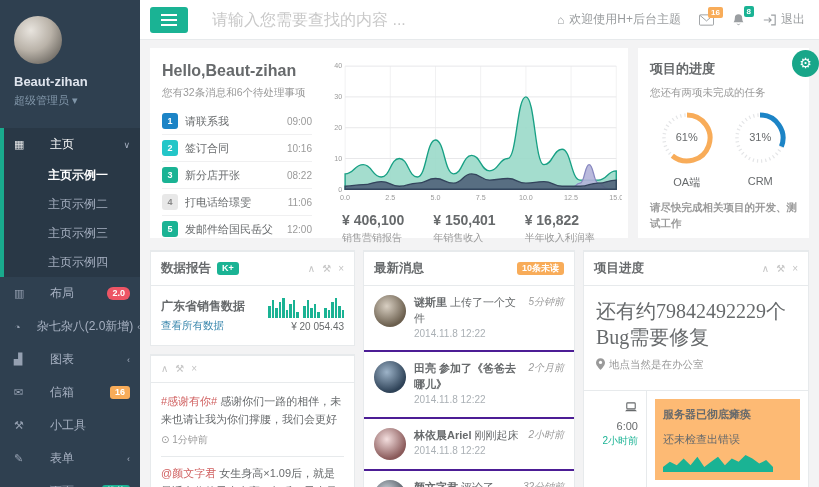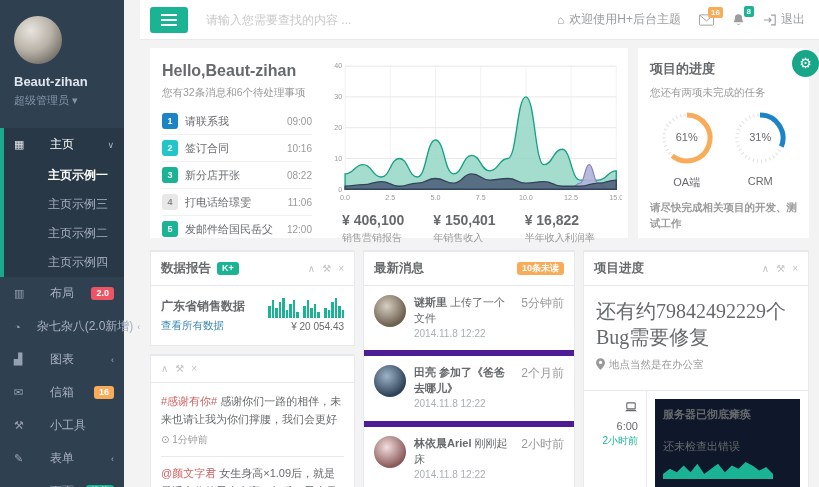--- a/index.html
+++ b/index.html
@@ -1,39 +1,39 @@
 <!DOCTYPE html>
 <html><head>
 <meta charset="utf-8">
 <style>
   *{box-sizing:border-box;margin:0;padding:0;}
   html,body{width:819px;height:487px;overflow:hidden;}
   body{font-family:"Liberation Sans","DejaVu Sans",sans-serif;background:#f3f3f4;color:#676a6c;position:relative;}
   
-  .sidebar{position:absolute;left:0;top:0;width:124px;height:487px;background:#2f4050;z-index:3;}
+  .sidebar{position:absolute;left:0;top:0;width:140px;height:487px;background:#2f4050;z-index:3;}
   .profile{padding:16px 14px 12px;}
   .avatar{width:48px;height:48px;border-radius:50%;background:radial-gradient(circle at 35% 30%,#e8e4de 0%,#b9b2a8 45%,#4a4742 100%);margin-bottom:10px;}
   .uname{color:#dfe4ed;font-weight:bold;font-size:13px;margin-bottom:4px;}
   .urole{color:#8095a8;font-size:11px;cursor:pointer;}
   .menu{margin-top:8px;font-size:12px;}
   .active-group{border-left:4px solid #19aa8d;background:#293846;}
   .mi{display:flex;align-items:center;padding:8px 10px 8px 14px;color:#a7b1c2;cursor:pointer;position:relative;}
   .active-group .mi{color:#ffffff;padding-left:10px;}
   .mic{width:20px;font-size:11px;opacity:.85;}
   .mi .lbl{flex:1;white-space:nowrap;margin-left:16px;}
   .chev{color:#a7b1c2;font-size:9px;margin-left:4px;}
   .smi{padding:6px 10px 6px 44px;color:#a7b1c2;cursor:pointer;white-space:nowrap;}
   .smi.on{color:#ffffff;font-weight:bold;}
   .badge{font-size:9px;color:#fff;border-radius:3px;padding:2px 5px;font-weight:bold;line-height:1;}
-  .badge.red{background:#ed5565;} .badge.orange{background:#f8ac59;} .badge.green{background:#1ab394;}
+  .badge.red{background:#ed5565;border-radius:6px;} .badge.orange{background:#f8ac59;} .badge.green{background:#1ab394;}
   
   .navbar{position:absolute;left:140px;top:0;right:0;height:40px;background:#fff;border-bottom:1px solid #e7eaec;display:flex;align-items:center;z-index:2;}
   .burger{width:38px;height:26px;background:#1ab394;border:none;border-radius:3px;margin-left:10px;cursor:pointer;display:flex;flex-direction:column;justify-content:center;align-items:center;gap:3px;}
   .burger i{display:block;width:16px;height:2px;background:#fff;}
-  .search{border:none;outline:none;font-size:12px;margin-left:18px;flex:1;color:#be185d;}
+  .search{border:none;outline:none;font-size:16px;margin-left:24px;flex:1;color:#be185d;}
   .search::placeholder{color:#c9c9c9;}
   .nav-right{display:flex;align-items:center;gap:18px;margin-right:14px;font-size:12px;color:#999c9e;}
   .nav-link{display:flex;align-items:center;gap:5px;cursor:pointer;color:#999c9e;}
   .icon-wrap{position:relative;cursor:pointer;display:flex;}
   .mini-badge{position:absolute;top:-7px;right:-9px;font-size:8px;color:#fff;border-radius:2px;padding:1px 3px;font-weight:bold;}
   
   .content{position:absolute;left:140px;top:40px;right:0;bottom:0;padding:8px 0 0 10px;overflow:hidden;}
   .gear-btn{position:absolute;right:0;top:10px;width:27px;height:27px;border:none;border-radius:50%;background:#18a689;color:#fff;font-size:14px;cursor:pointer;z-index:6;line-height:27px;text-align:center;}
   .row1{display:flex;gap:10px;height:190px;margin-right:10px;}
   .card{background:#fff;}
@@ -78,59 +78,59 @@
   .report-left a{font-size:10.5px;color:#3a87ad;text-decoration:none;cursor:pointer;}
   .report-right{text-align:right;}
   .bars{display:flex;align-items:flex-end;gap:1px;height:20px;justify-content:flex-end;}
   .bars i{display:block;width:2.5px;background:#1ab394;}
   .report-right .val{font-size:10px;color:#676a6c;margin-top:3px;}
   .act-body{padding:10px;font-size:11px;line-height:1.6;}
   .post{padding-bottom:8px;border-bottom:1px solid #e7eaec;margin-bottom:8px;}
   .post:last-child{border-bottom:none;margin-bottom:0;}
   .hl{color:#d05f5f;cursor:pointer;}
   .ptime{color:#9a9a9a;font-size:10px;margin-top:4px;}
-  .msg{display:flex;padding:9px 10px;border-bottom:6px solid #4c1d95;gap:8px;}
+  .msg{display:flex;padding:9px 10px;border-bottom:2px solid #4c1d95;gap:8px;}
   .mav{width:32px;height:32px;border-radius:50%;flex:none;}
   .mbody{flex:1;font-size:11px;line-height:1.45;}
   .mbody b{color:#676a6c;}
   .mdate{color:#aab0b5;font-size:10px;}
-  .mago{color:#9a9a9a;font-size:12px;white-space:nowrap;}
+  .mago{color:#9a9a9a;font-size:10px;white-space:nowrap;font-style:italic;}
   .proj-body{padding:12px 12px 6px;}
   .headline{font-family:"Liberation Serif","DejaVu Serif",serif;font-size:20px;color:#676a6c;line-height:1.3;margin-bottom:8px;}
   .loc{font-size:10.5px;color:#9a9a9a;display:flex;align-items:flex-start;gap:4px;margin-bottom:12px;}
   .tl{display:flex;border-top:1px solid #e7eaec;}
   .tl-left{width:62px;text-align:right;padding:8px 8px 8px 0;flex:none;}
   .tl-left .tico{color:#676a6c;margin-bottom:3px;}
   .tl-left .tt{font-size:11px;color:#676a6c;}
   .tl-left .ago{font-size:10px;color:#1ab394;margin-top:2px;}
   .tl-right{flex:1;border-left:1px solid #e7eaec;padding:8px;}
-  .tl-box{background:#0f172a;padding:8px;}
+  .tl-box{background:#fdba74;padding:8px;}
   .tl-right .bt{font-size:11px;font-weight:bold;}
-  .tl-right .dt{font-size:11px;margin-top:17px;}
+  .tl-right .dt{font-size:11px;margin-top:10px;}
   .sparkline{margin-top:5px;display:block;}
 </style>
 </head>
 <body>
 
 <aside class="sidebar">
   <div class="profile">
     <div class="avatar"></div>
     <div class="uname">Beaut-zihan</div>
     <div class="urole"><span>超级管理员</span> <span class="caret">▾</span></div>
   </div>
   <nav class="menu">
     <div class="active-group">
       <div class="mi">
         <span class="mic">▦</span>
         <span class="lbl">主页</span>
         <span class="chev">∨</span>
       </div>
       <div class="smi on">主页示例一</div>
+      <div class="smi">主页示例二</div>
       <div class="smi">主页示例三</div>
-      <div class="smi">主页示例二</div>
       <div class="smi">主页示例四</div>
     </div>
     <div class="mi">
       <span class="mic">▥</span>
       <span class="lbl">布局</span>
       <span class="badge red">2.0</span>
     </div>
     <div class="mi">
       <span class="mic">◔</span>
       <span class="lbl">杂七杂八(2.0新增)</span>

